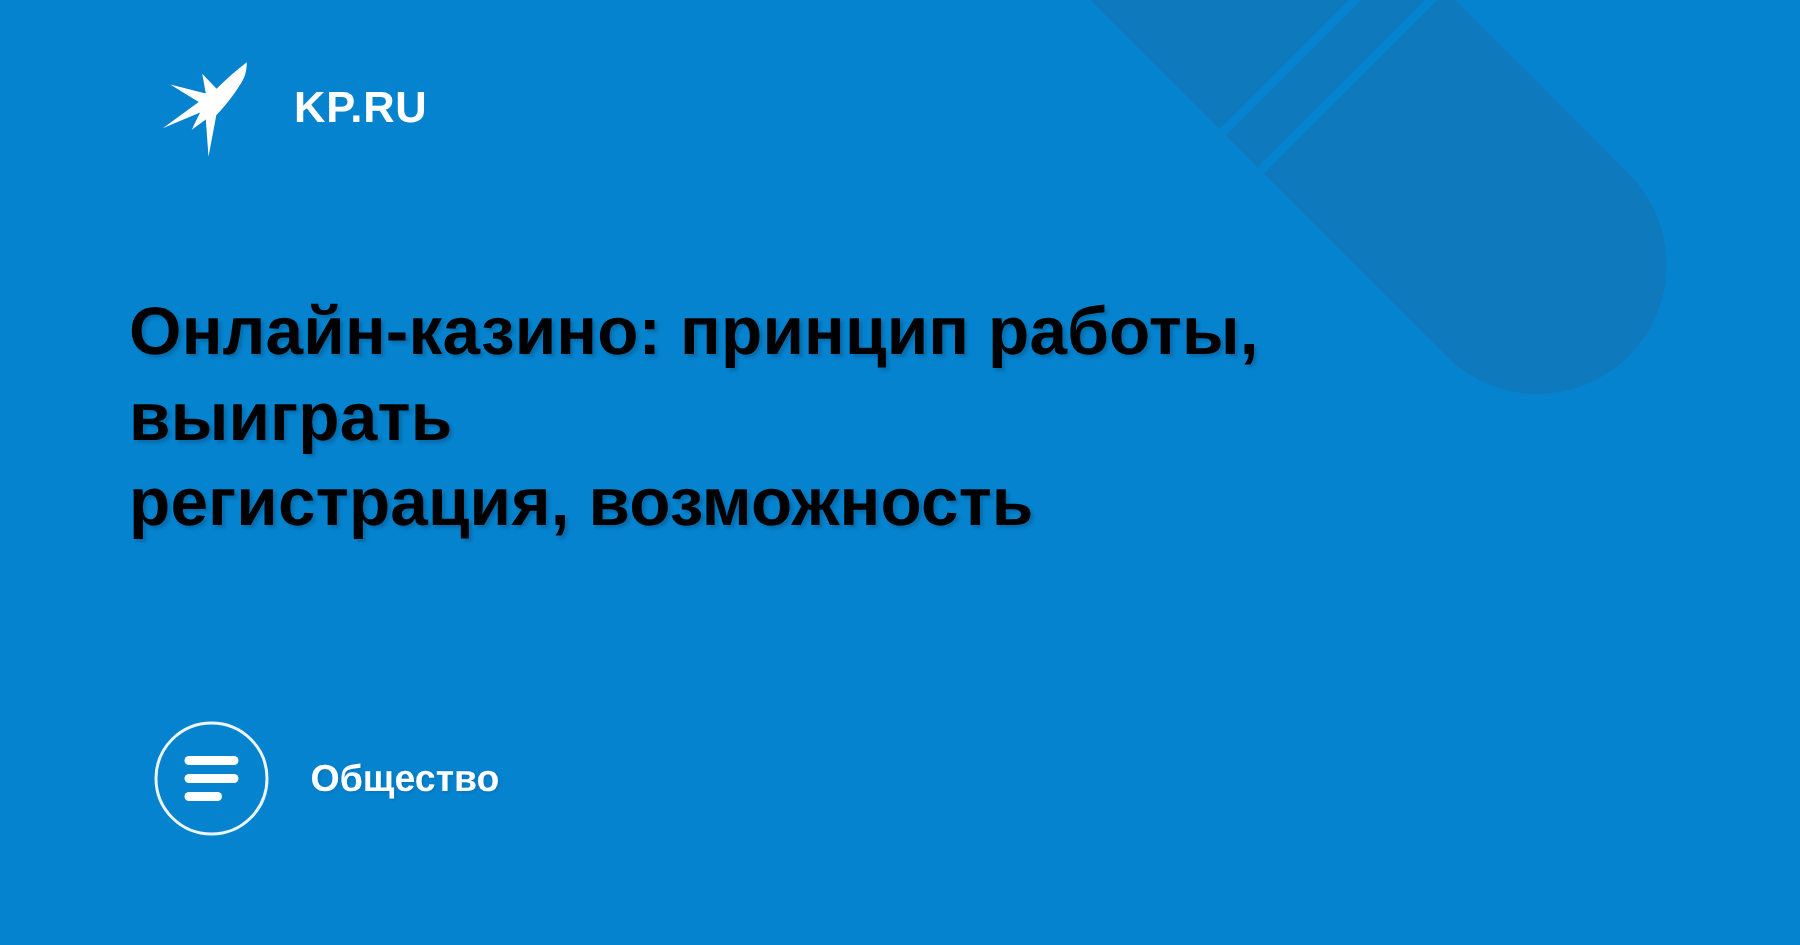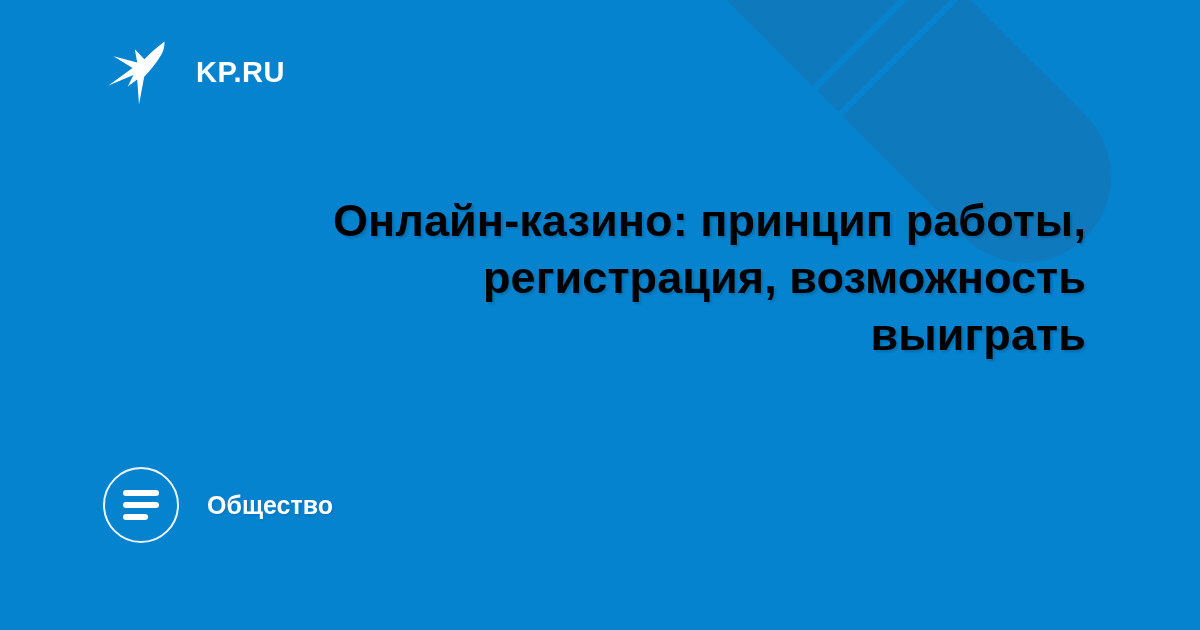--- a/index.html
+++ b/index.html
@@ -9,21 +9,20 @@
     background: #ffffff;
   }
 
   .card {
     position: relative;
     width: 1200px;
     height: 630px;
     overflow: hidden;
     background: #0583ce;
     font-family: "Liberation Sans", "DejaVu Sans", sans-serif;
-    text-align: right;
     -webkit-font-smoothing: antialiased;
   }
 
   
   .watermark {
     position: absolute;
     left: 0;
     top: 0;
     width: 1200px;
     height: 630px;
@@ -69,21 +68,21 @@
     letter-spacing: 0.1px;
     text-shadow: 2px 2px 2px rgba(0, 62, 104, 0.30);
     z-index: 2;
   }
   .headline-line { display: block; }
 
   
   .rubric {
     position: absolute;
     left: 103px;
-    top: 467px;
+    top: 481px;
     display: flex;
     align-items: center;
     gap: 28px;
     z-index: 2;
   }
   .rubric-badge {
     position: relative;
     width: 76px;
     height: 76px;
     border: 2px solid rgba(255,255,255,0.92);
@@ -147,22 +146,22 @@
            L35.0 68.5
            L40.2 40.8
            C47.2 33.6 54.5 24.0 58.4 16.4
            C60.0 13.2 60.6 8.6 60.5 5.5 Z"></path>
     </svg>
     <span class="brand-name">KP.RU</span>
   </div>
 
   <h1 class="headline">
     <span class="headline-line">Онлайн-казино: принцип работы,</span>
+    <span class="headline-line">выиграть</span>
     <span class="headline-line">регистрация, возможность</span>
-    <span class="headline-line">выиграть</span>
   </h1>
 
   <div class="rubric">
     <div class="rubric-badge">
       <span class="bar bar-1"></span>
       <span class="bar bar-2"></span>
       <span class="bar bar-3"></span>
     </div>
     <span class="rubric-label">Общество</span>
   </div>

